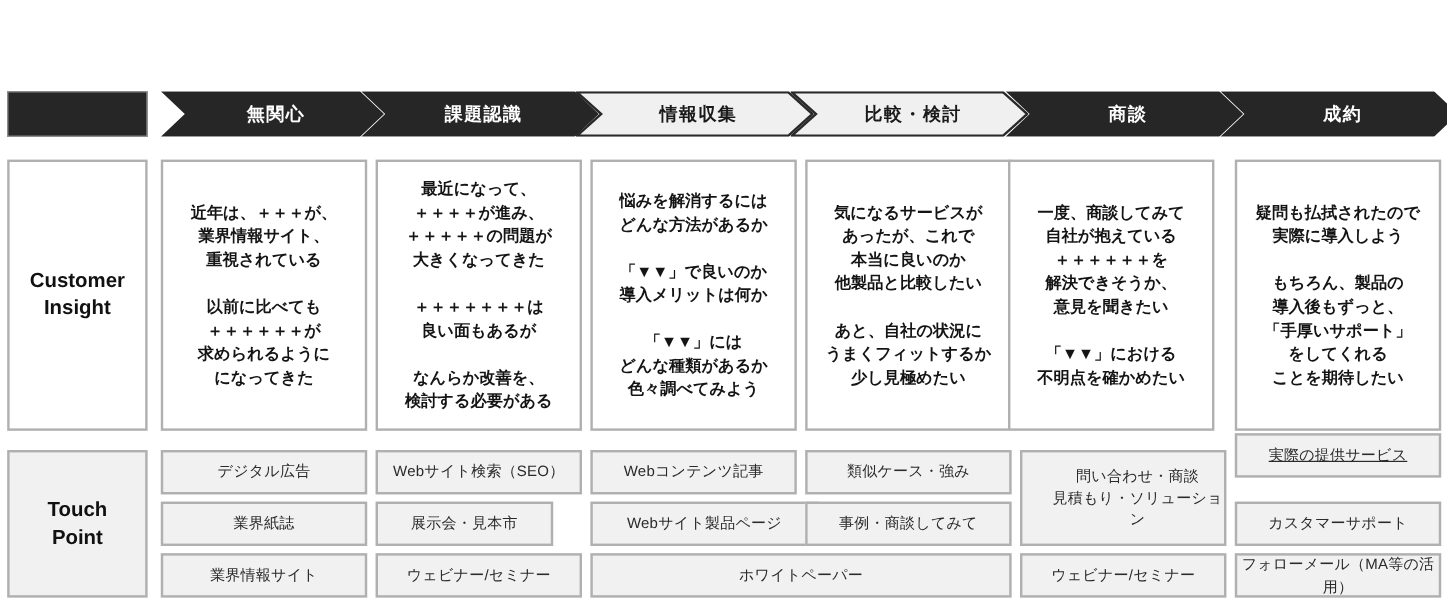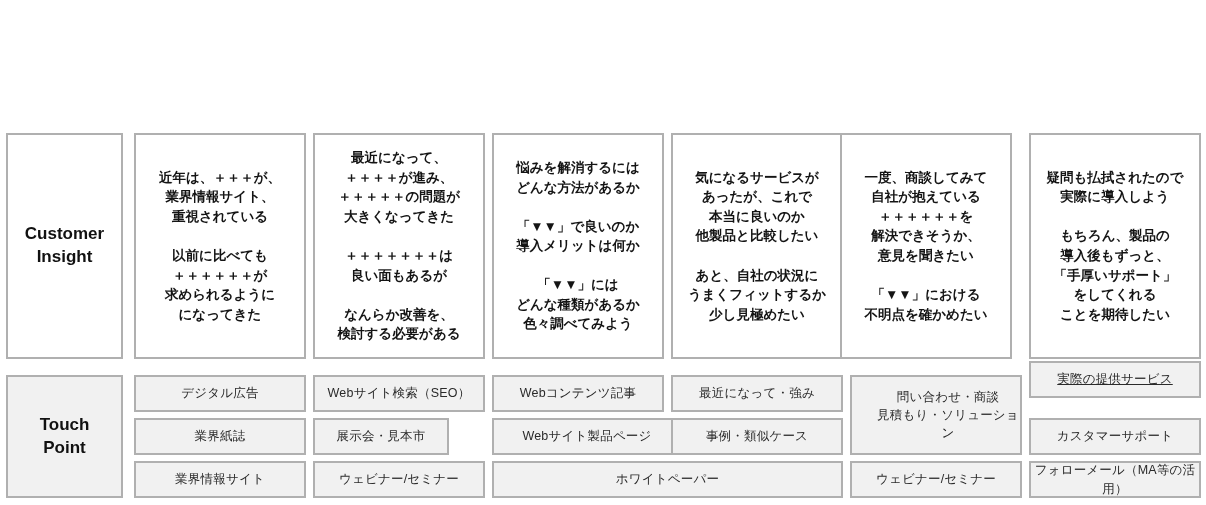--- a/index.html
+++ b/index.html
@@ -121,20 +121,47 @@
   .tp-label {
     background: #f1f1f1;
   }
 </style>
 </head>
 <body>
 
 <div class="page">
 
 
+  <div class="header-band">
+      <div class="hcell plain" style="left: 6px; width: 117px;"></div>
+      <div class="hcell dark" style="left: 134px; width: 186px;">
+        <span class="hlabel">無関心</span>
+      </div>
+      <div class="hcell dark" style="left: 301px; width: 198px;">
+        <span class="hlabel">課題認識</span>
+      </div>
+      <div class="hcell light" style="left: 480px; width: 198px;">
+        <svg class="chev-svg" viewBox="0 0 198 38" preserveAspectRatio="none">
+          <path d="M1 1 H177 L197 19 L177 37 H1 L21 19 Z" fill="#f0f0f0" stroke="#2a2a2a" stroke-width="2" vector-effect="non-scaling-stroke"></path>
+        </svg>
+        <span class="hlabel">情報収集</span>
+      </div>
+      <div class="hcell light" style="left: 659px; width: 198px;">
+        <svg class="chev-svg" viewBox="0 0 198 38" preserveAspectRatio="none">
+          <path d="M1 1 H177 L197 19 L177 37 H1 L21 19 Z" fill="#f0f0f0" stroke="#2a2a2a" stroke-width="2" vector-effect="non-scaling-stroke"></path>
+        </svg>
+        <span class="hlabel">比較・検討</span>
+      </div>
+      <div class="hcell dark" style="left: 838px; width: 198px;">
+        <span class="hlabel">商談</span>
+      </div>
+      <div class="hcell dark" style="left: 1017px; width: 198px;">
+        <span class="hlabel">成約</span>
+      </div>
+    </div>
 
   <div id="insight-row">
       <div class="cell rowlabel" style="left: 6px; top: 133px; width: 117px; height: 226px; white-space: pre-line;">Customer
 Insight</div>
       <div class="cell insight" style="left: 134px; top: 133px; width: 172px; height: 226px;">近年は、＋＋＋が、
 業界情報サイト、
 重視されている
 
 以前に比べても
 ＋＋＋＋＋＋が
@@ -185,26 +212,26 @@
 ことを期待したい</div>
     </div>
 
   <div id="touchpoint-row">
       <div class="cell rowlabel tp-label" style="left: 6px; top: 375px; width: 117px; height: 123px; white-space: pre-line;">Touch
 Point</div>
       <div class="cell tp" style="left: 134px; top: 375px; width: 172px; height: 37px;">デジタル広告</div>
       <div class="cell tp" style="left: 134px; top: 418px; width: 172px; height: 37px;">業界紙誌</div>
       <div class="cell tp" style="left: 134px; top: 461px; width: 172px; height: 37px;">業界情報サイト</div>
       <div class="cell tp" style="left: 313px; top: 375px; width: 172px; height: 37px;">Webサイト検索（SEO）</div>
-      <div class="cell tp" style="left: 313px; top: 418px; width: 136px; height: 37px;">展示会・見本市</div>
+      <div class="cell tp" style="left: 313px; top: 418px; width: 148px; height: 37px;">展示会・見本市</div>
       <div class="cell tp" style="left: 313px; top: 461px; width: 172px; height: 37px;">ウェビナー/セミナー</div>
       <div class="cell tp" style="left: 492px; top: 375px; width: 172px; height: 37px;">Webコンテンツ記事</div>
       <div class="cell tp" style="left: 492px; top: 418px; width: 190px; height: 37px;">Webサイト製品ページ</div>
-      <div class="cell tp" style="left: 671px; top: 375px; width: 172px; height: 37px;">最近になって・強み</div>
-      <div class="cell tp" style="left: 671px; top: 418px; width: 172px; height: 37px;">事例・類似ケース</div>
+      <div class="cell tp" style="left: 671px; top: 375px; width: 172px; height: 37px;">類似ケース・強み</div>
+      <div class="cell tp" style="left: 671px; top: 418px; width: 172px; height: 37px;">事例・商談してみて</div>
       <div class="cell tp" style="left: 492px; top: 461px; width: 351px; height: 37px;">ホワイトペーパー</div>
       <div class="cell tp" style="left: 850px; top: 375px; width: 172px; height: 80px; padding-left: 24px;">問い合わせ・商談
 見積もり・ソリューション</div>
       <div class="cell tp" style="left: 850px; top: 461px; width: 172px; height: 37px;">ウェビナー/セミナー</div>
       <div class="cell tp" style="left: 1029px; top: 361px; width: 172px; height: 37px; text-decoration: underline;">実際の提供サービス</div>
       <div class="cell tp" style="left: 1029px; top: 418px; width: 172px; height: 37px;">カスタマーサポート</div>
       <div class="cell tp" style="left: 1029px; top: 461px; width: 172px; height: 37px;">フォローメール（MA等の活用）</div>
     </div>
 
 </div>

